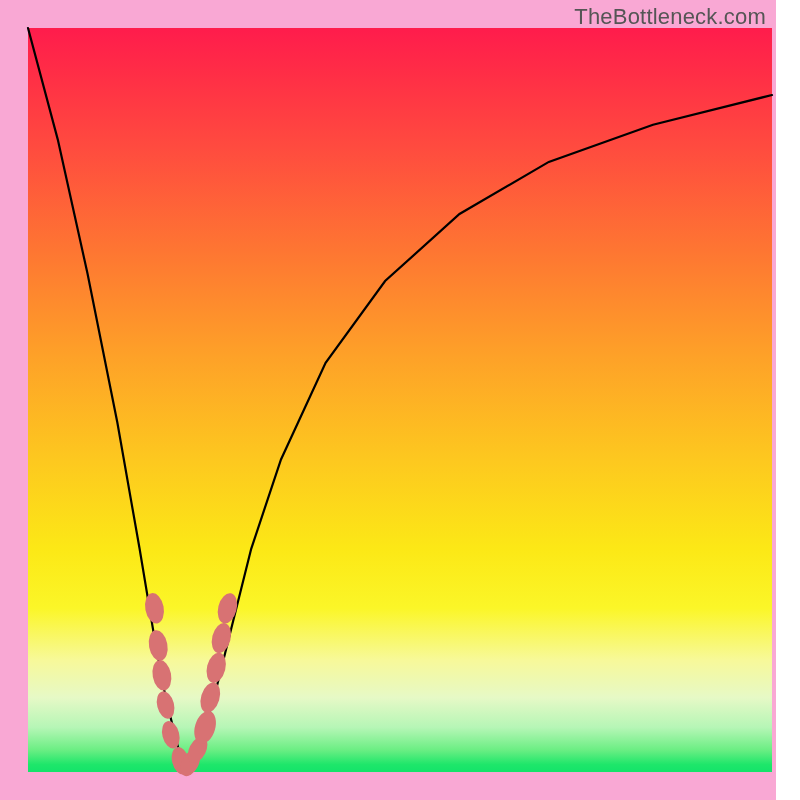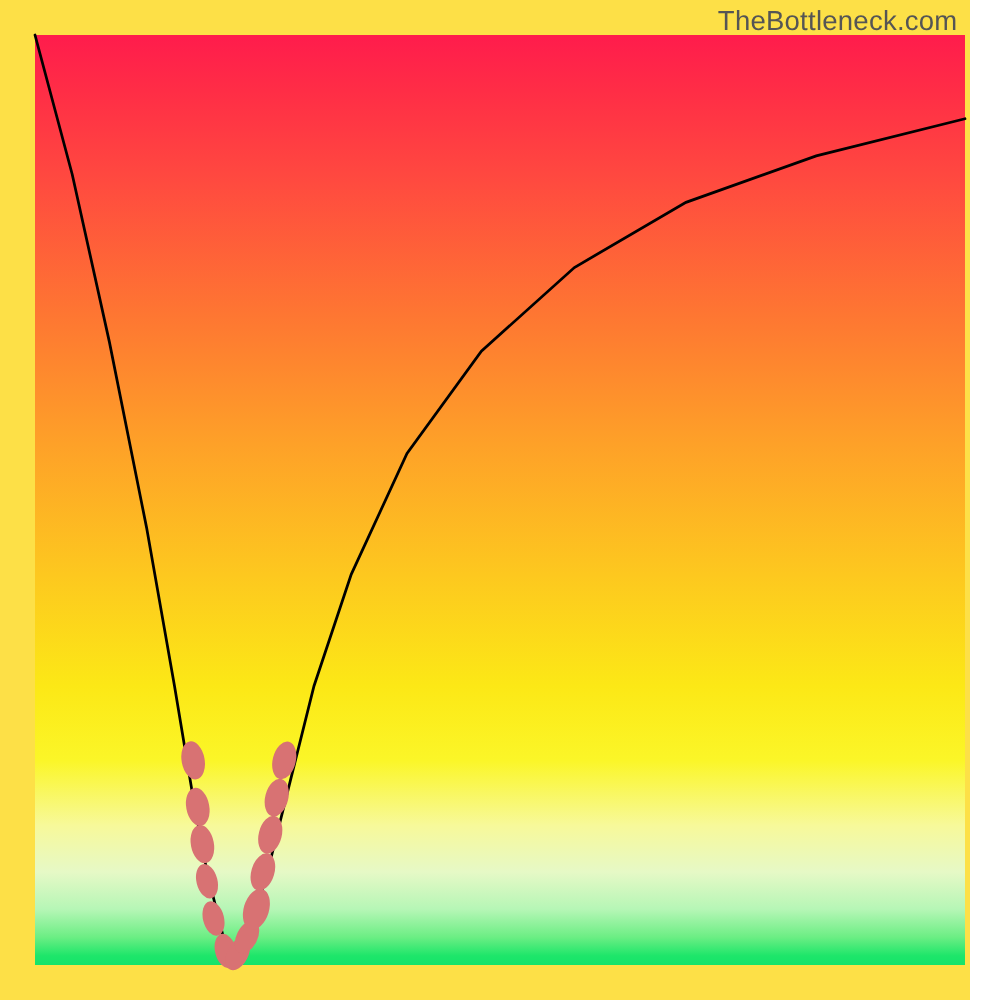--- a/index.html
+++ b/index.html
@@ -6,21 +6,21 @@
     margin: 0;
     padding: 0;
     width: 800px;
     height: 800px;
     overflow: hidden;
     font-family: Arial, Helvetica, sans-serif;
   }
   .frame {
     width: 776px;
     height: 800px;
-    background: #fde047;
+    background: #f9a8d4;
     position: relative;
   }
   .plot-area {
     position: absolute;
     left: 28px;
     top: 28px;
     width: 744px;
     height: 744px;
     
     background: linear-gradient(

